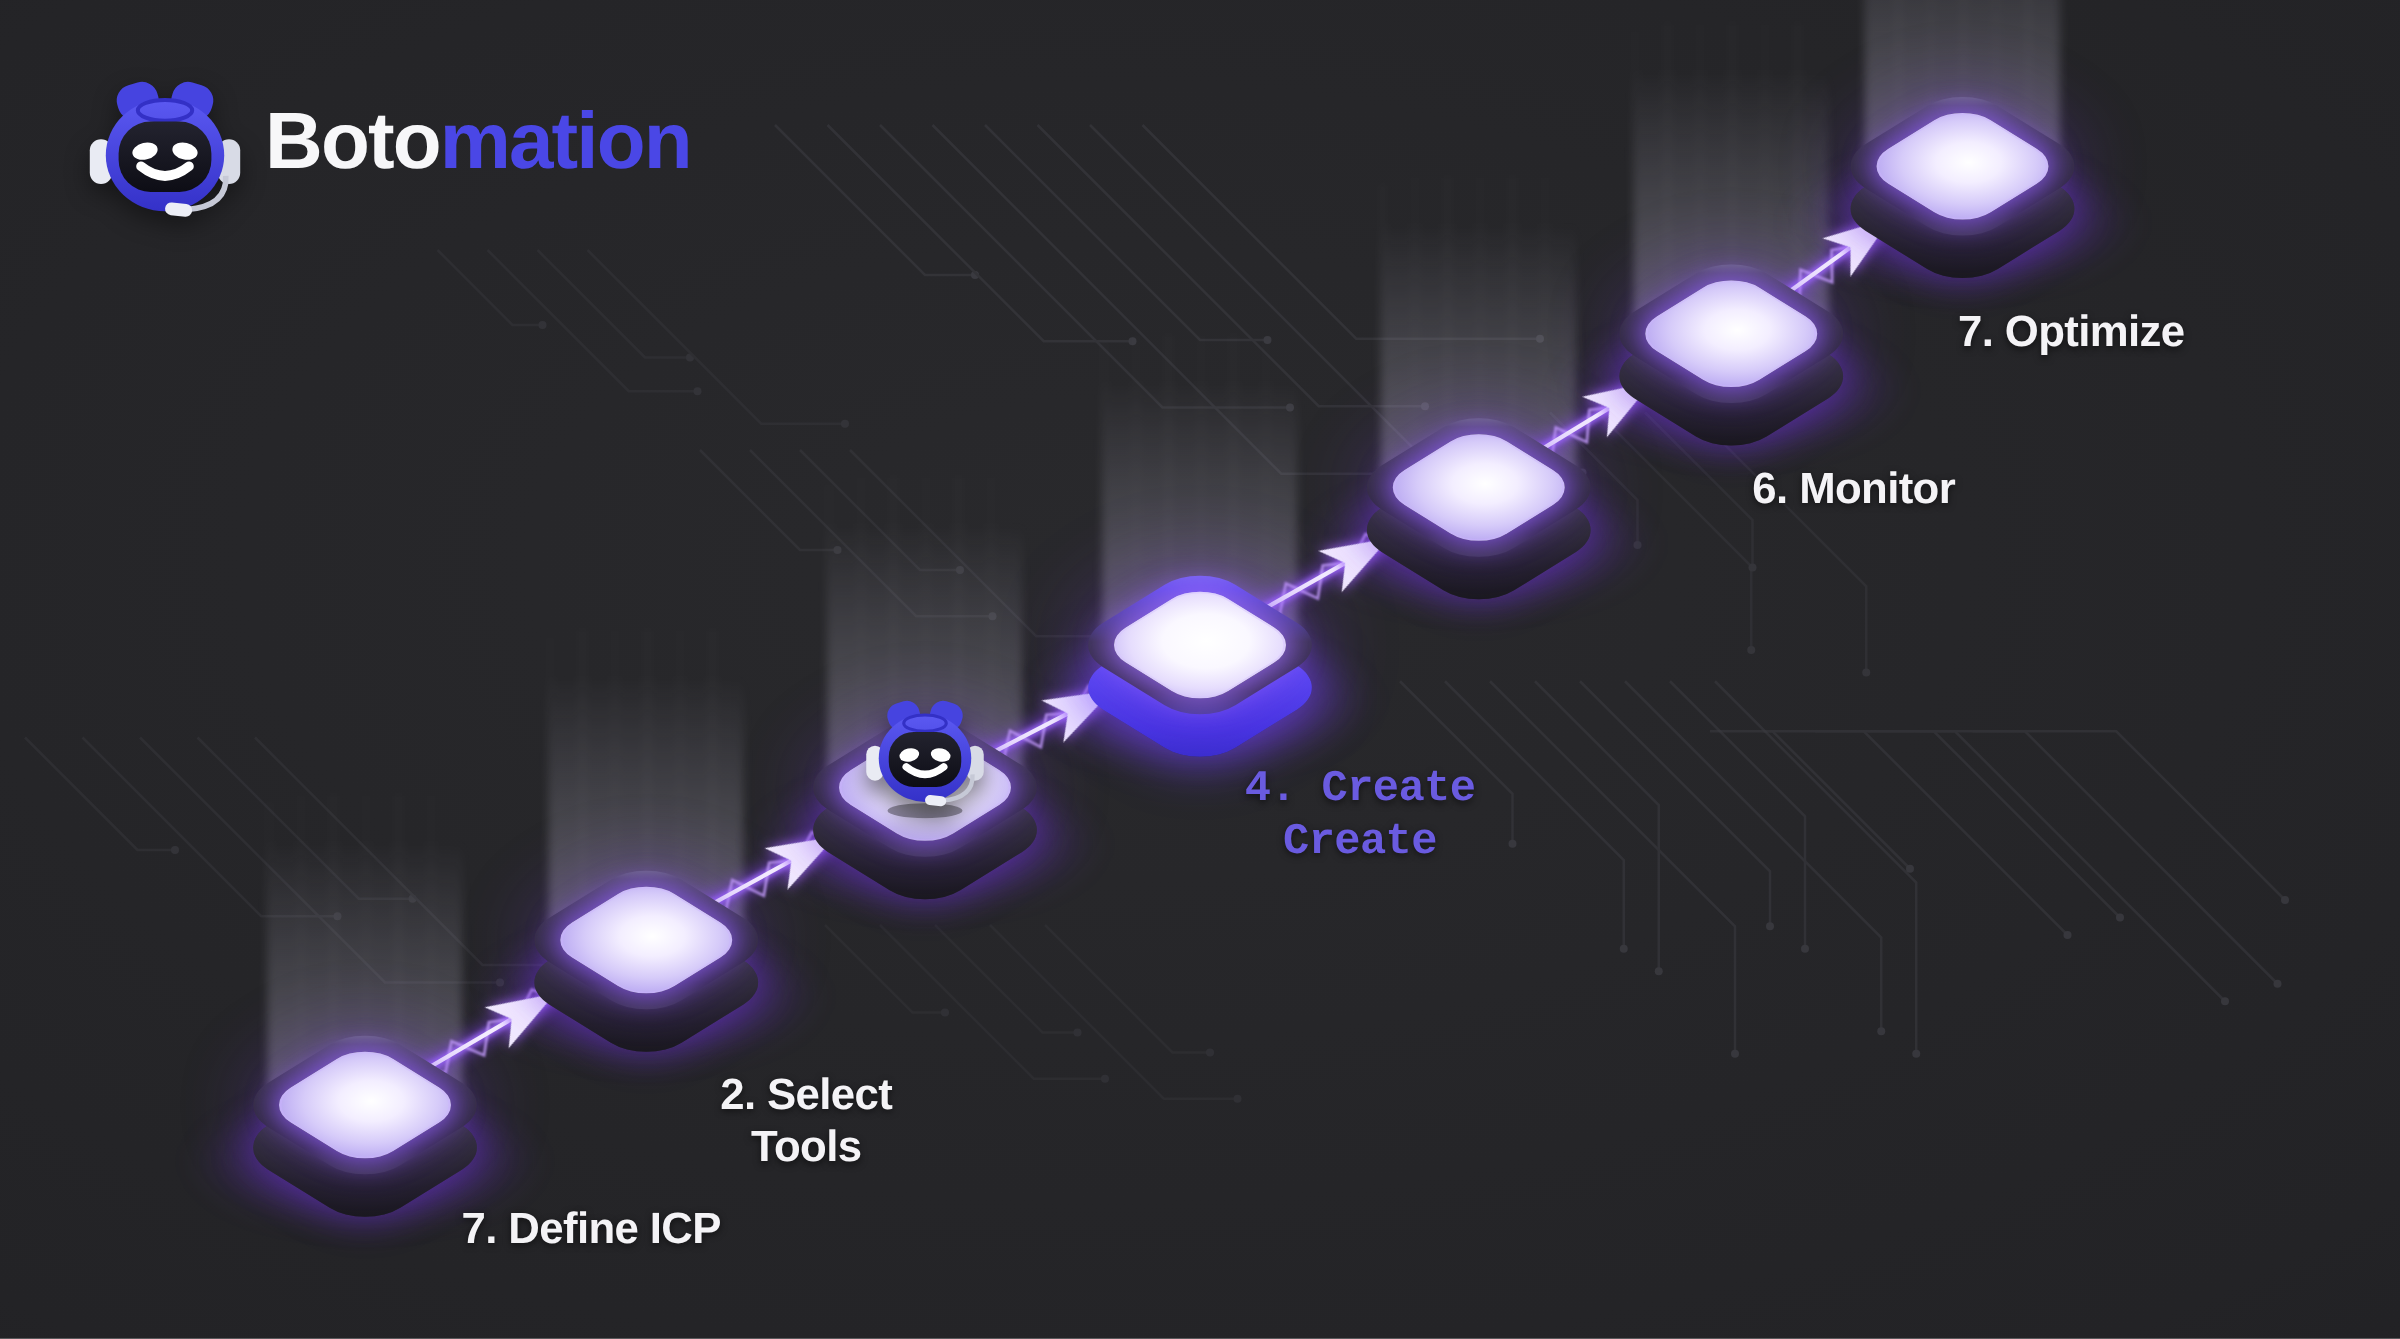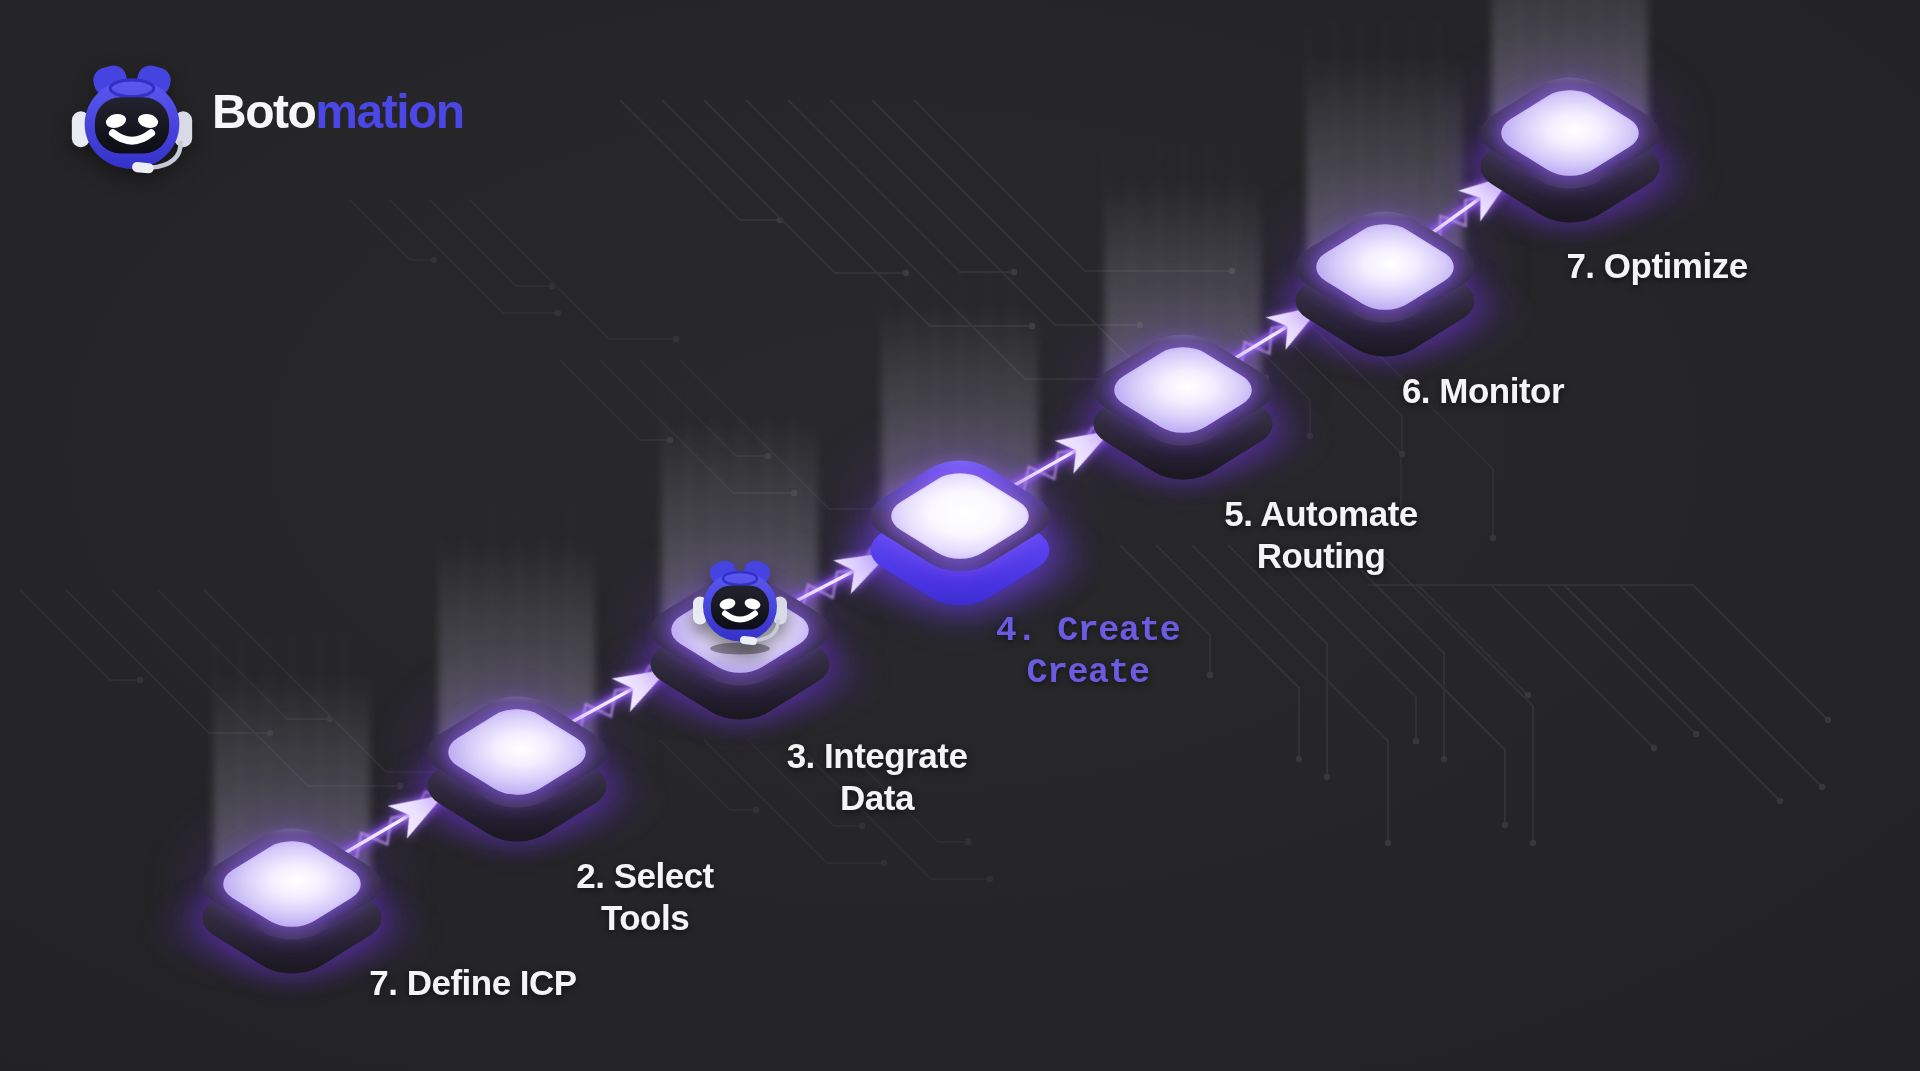--- a/index.html
+++ b/index.html
@@ -69,21 +69,21 @@
     font-size:35px;font-weight:700;line-height:42px;letter-spacing:-0.5px;
     text-shadow:0 2px 6px rgba(0,0,0,0.55);
   }
   .step-label span{display:block;}
   .step-label .l2:empty{display:none;}
   .step-label.accent{color:var(--accent-label,#6a5be0);font-family:Liberation Mono, monospace;}
 
   
   #logo{position:absolute;z-index:6;left:68px;top:52px;display:flex;align-items:center;}
   #logo .mark{width:128px;height:134px;filter:drop-shadow(0 8px 10px rgba(0,0,0,0.4));}
-  #logo .word{margin-left:16px;font-size:48px;font-weight:700;letter-spacing:-1.5px;line-height:1;
+  #logo .word{margin-left:16px;font-size:64px;font-weight:700;letter-spacing:-1.5px;line-height:1;
     padding-bottom:14px;}
   #logo .word .w1{color:#f7f7f9;}
   #logo .word .w2{color:var(--logo-secondary,#4a47e6);}
 </style>
 </head>
 <body>
 
 <svg width="0" height="0" style="position:absolute" aria-hidden="true">
   <defs>
     <linearGradient id="bodyBlue" x1="0" y1="0" x2="0" y2="1">
@@ -339,31 +339,23 @@
   </div>
 
   <div class="step-label" style="--lx:473px;--ly:962px">
     <span class="l1">7. Define ICP</span>
 
   </div>
   <div class="step-label" style="--lx:645px;--ly:855px">
     <span class="l1">2. Select</span>
     <span class="l2">Tools</span>
   </div>
-  <div class="step-label" style="--lx:877px;--ly:735px">
-    <span class="l1">3. Integrate</span>
-    <span class="l2">Data</span>
-  </div>
   <div class="step-label accent" style="--lx:1088px;--ly:610px">
     <span class="l1">4. Create</span>
     <span class="l2">Create</span>
-  </div>
-  <div class="step-label" style="--lx:1321px;--ly:493px">
-    <span class="l1">5. Automate</span>
-    <span class="l2">Routing</span>
   </div>
   <div class="step-label" style="--lx:1483px;--ly:370px">
     <span class="l1">6. Monitor</span>
 
   </div>
   <div class="step-label" style="--lx:1657px;--ly:245px">
     <span class="l1">7. Optimize</span>
 
   </div>
 

